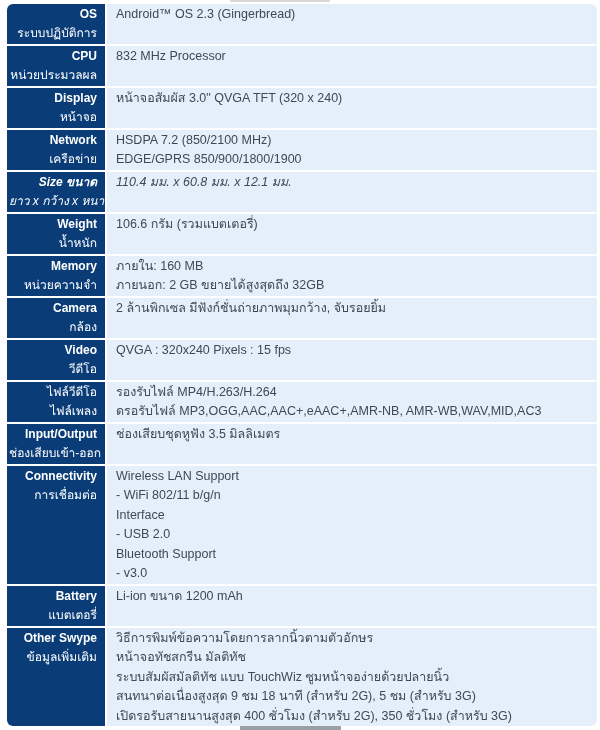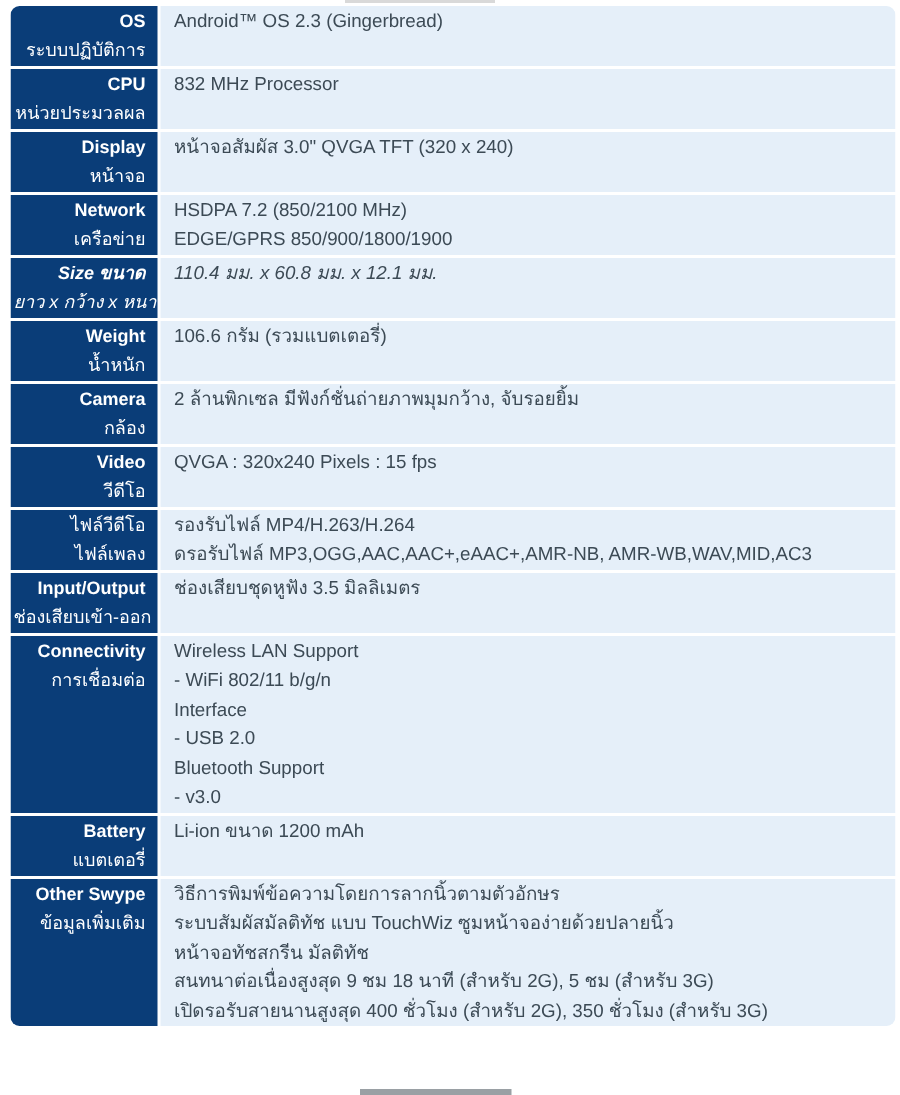--- a/index.html
+++ b/index.html
@@ -95,20 +95,30 @@
       <div class="label-cell">
         <div class="label-line en">Weight</div>
         <div class="label-line">น้ำหนัก</div>
       </div>
       <div class="value-cell">
         <div class="value-line">106.6 กรัม (รวมแบตเตอรี่)</div>
       </div>
     </div>
     <div class="spec-row" style="height: 40px;">
       <div class="label-cell">
+        <div class="label-line en">Memory</div>
+        <div class="label-line">หน่วยความจำ</div>
+      </div>
+      <div class="value-cell">
+        <div class="value-line">ภายใน: 160 MB</div>
+        <div class="value-line">ภายนอก: 2 GB ขยายได้สูงสุดถึง 32GB</div>
+      </div>
+    </div>
+    <div class="spec-row" style="height: 40px;">
+      <div class="label-cell">
         <div class="label-line en">Camera</div>
         <div class="label-line">กล้อง</div>
       </div>
       <div class="value-cell">
         <div class="value-line">2 ล้านพิกเซล มีฟังก์ชั่นถ่ายภาพมุมกว้าง, จับรอยยิ้ม</div>
       </div>
     </div>
     <div class="spec-row" style="height: 40px; border-radius: 14px;">
       <div class="label-cell">
         <div class="label-line en">Video</div>
@@ -160,21 +170,21 @@
         <div class="value-line">Li-ion ขนาด 1200 mAh</div>
       </div>
     </div>
     <div class="spec-row" style="height: 98px;">
       <div class="label-cell">
         <div class="label-line en">Other Swype</div>
         <div class="label-line">ข้อมูลเพิ่มเติม</div>
       </div>
       <div class="value-cell">
         <div class="value-line">วิธีการพิมพ์ข้อความโดยการลากนิ้วตามตัวอักษร</div>
+        <div class="value-line">หน้าจอทัชสกรีน มัลติทัช</div>
         <div class="value-line">ระบบสัมผัสมัลติทัช แบบ TouchWiz ซูมหน้าจอง่ายด้วยปลายนิ้ว</div>
-        <div class="value-line">หน้าจอทัชสกรีน มัลติทัช</div>
         <div class="value-line">สนทนาต่อเนื่องสูงสุด 9 ชม 18 นาที (สำหรับ 2G), 5 ชม (สำหรับ 3G)</div>
         <div class="value-line">เปิดรอรับสายนานสูงสุด 400 ชั่วโมง (สำหรับ 2G), 350 ชั่วโมง (สำหรับ 3G)</div>
       </div>
     </div>
   </div>
 
 <div class="crop-strip bottom"></div>
 
 </body></html>

